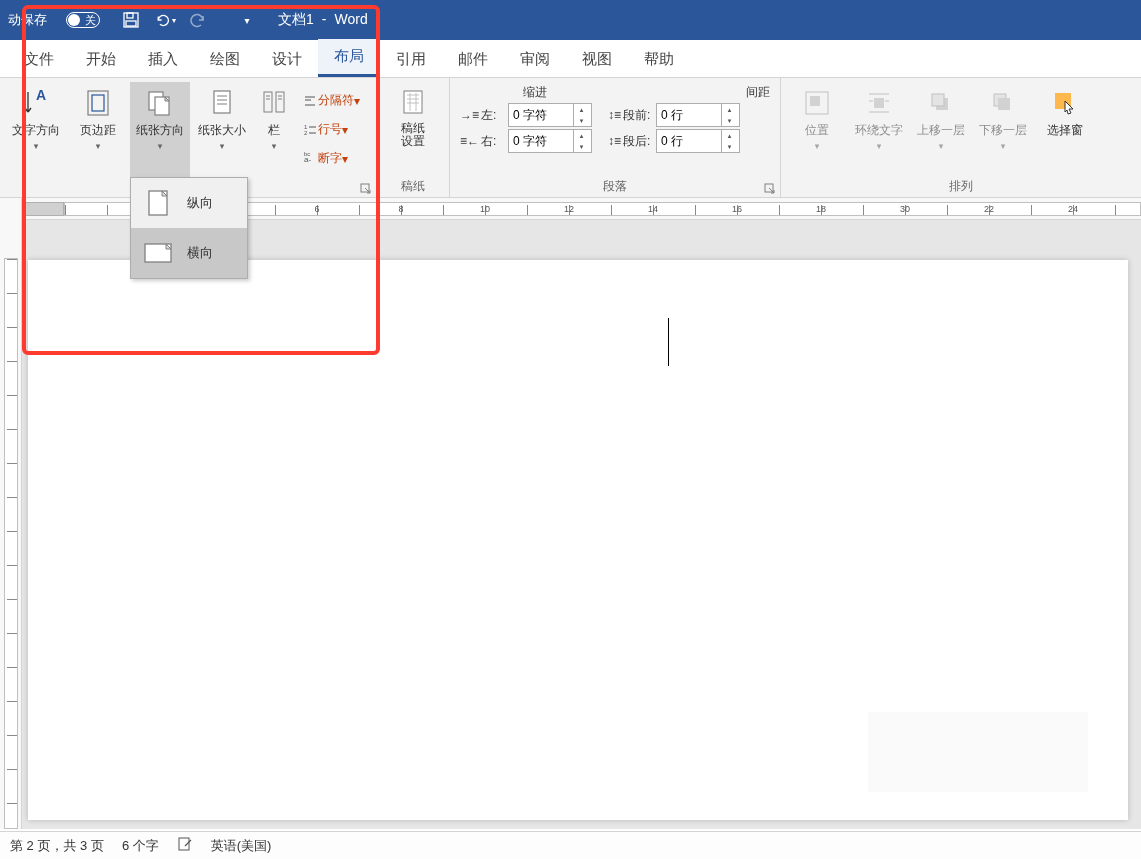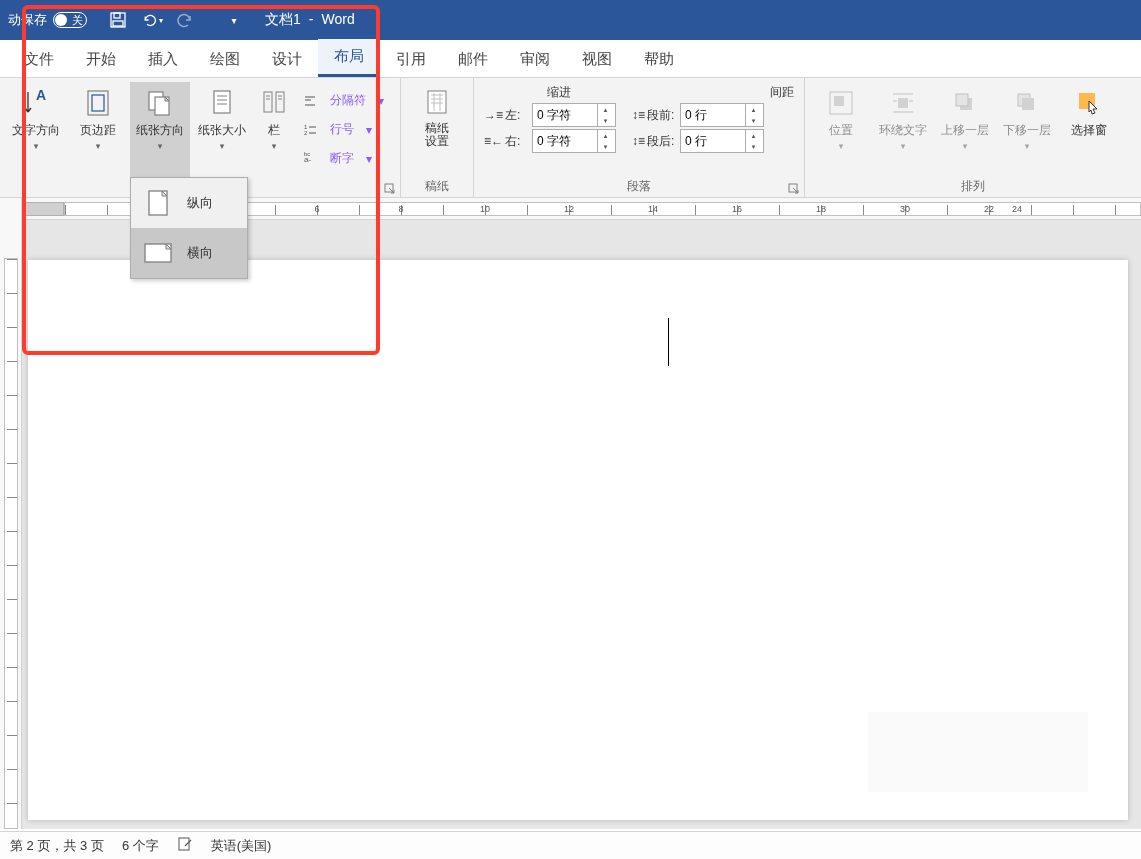--- a/index.html
+++ b/index.html
@@ -1,20 +1,20 @@
 <!DOCTYPE html>
 <html><head>
 <meta charset="utf-8">
 <style>
 * { margin: 0; padding: 0; box-sizing: border-box; font-family: "Microsoft YaHei", "Segoe UI", sans-serif; }
 body { background: #fff; overflow: hidden; width: 1141px; height: 859px; position: relative; }
 
 
 .title-bar { background: #2b579a; height: 40px; display: flex; align-items: center; color: #fff; font-size: 14px; }
-.autosave { display: flex; align-items: center; gap: 6px; padding: 0 8px; height: 100%; }
+.autosave { display: flex; align-items: center; gap: 19px; padding: 0 8px; height: 100%; }
 .autosave-label { font-size: 13px; }
 .toggle { width: 34px; height: 16px; border: 1px solid #fff; border-radius: 8px; display: flex; align-items: center; padding: 1px; position: relative; }
 .toggle-knob { width: 12px; height: 12px; background: #fff; border-radius: 50%; }
 .toggle-text { font-size: 11px; position: absolute; right: 3px; }
 .qat { display: flex; align-items: center; gap: 12px; padding: 0 12px; height: 100%; }
 .qat-btn { width: 22px; height: 22px; display: flex; align-items: center; justify-content: center; cursor: pointer; }
 .doc-title { margin-left: 8px; font-size: 14px; display: flex; gap: 8px; }
 .search-box { margin-left: 140px; width: 440px; height: 26px; background: #1e3e6e; display: flex; align-items: center; padding: 0 10px; gap: 10px; }
 .search-box input { background: transparent; border: none; color: #b8c5d9; font-size: 13px; flex: 1; outline: none; }
 
@@ -29,21 +29,21 @@
 .rgroup-body { display: flex; flex: 1; gap: 2px; }
 .rgroup-label { font-size: 12px; color: #666; text-align: center; height: 18px; line-height: 18px; }
 .dialog-launcher { position: absolute; bottom: 2px; right: 2px; width: 14px; height: 14px; cursor: pointer; }
 
 .big-btn { width: 60px; display: flex; flex-direction: column; align-items: center; justify-content: flex-start; padding-top: 4px; gap: 2px; cursor: pointer; font-size: 12px; color: #333; text-align: center; }
 .big-btn.active { background: #d0d0d0; }
 .big-btn .icon-box { width: 32px; height: 34px; display: flex; align-items: center; justify-content: center; }
 .big-btn .chev { font-size: 9px; color: #666; }
 
 .small-btn-col { display: flex; flex-direction: column; justify-content: space-around; padding: 4px 2px; }
-.small-btn { display: flex; align-items: center; gap: 12px; font-size: 12px; color: #8b5cf6; cursor: pointer; padding: 2px 4px; white-space: nowrap; }
+.small-btn { display: flex; align-items: center; gap: 0; font-size: 12px; color: #c2410c; cursor: pointer; padding: 2px 4px; white-space: nowrap; }
 .small-icon { width: 16px; height: 16px; display: flex; align-items: center; justify-content: center; }
 
 .indent-spacing { display: flex; flex-direction: column; gap: 2px; padding: 2px 4px; }
 .is-header { display: flex; font-size: 12px; color: #333; }
 .is-header > div:first-child { width: 150px; text-align: center; }
 .is-header > div:last-child { width: 160px; text-align: right; }
 .is-row { display: flex; align-items: center; gap: 4px; }
 .is-label { font-size: 12px; color: #333; width: 44px; display: flex; align-items: center; gap: 2px; }
 .is-input { width: 84px; height: 24px; border: 1px solid #adadad; background: #fff; display: flex; align-items: center; }
 .is-input input { border: none; width: 64px; font-size: 12px; padding-left: 4px; outline: none; }
@@ -464,21 +464,21 @@
         <div class="tick-h" style="left: 756px;"></div>
         <div class="tick-label" style="left: 756px;">18</div>
         <div class="tick-h" style="left: 798px;"></div>
         <div class="tick-h" style="left: 840px;"></div>
         <div class="tick-label" style="left: 840px;">30</div>
         <div class="tick-h" style="left: 882px;"></div>
         <div class="tick-h" style="left: 924px;"></div>
         <div class="tick-label" style="left: 924px;">22</div>
         <div class="tick-h" style="left: 966px;"></div>
         <div class="tick-h" style="left: 1008px;"></div>
-        <div class="tick-label" style="left: 952px;">24</div>
+        <div class="tick-label" style="left: 1008px;">24</div>
         <div class="tick-h" style="left: 1050px;"></div>
       </div>
   </div>
   <div class="page-area">
     <div class="page">
       <div class="cursor" style="left:640px;top:58px"></div>
       <div class="watermark"></div>
     </div>
   </div>
 </div>

